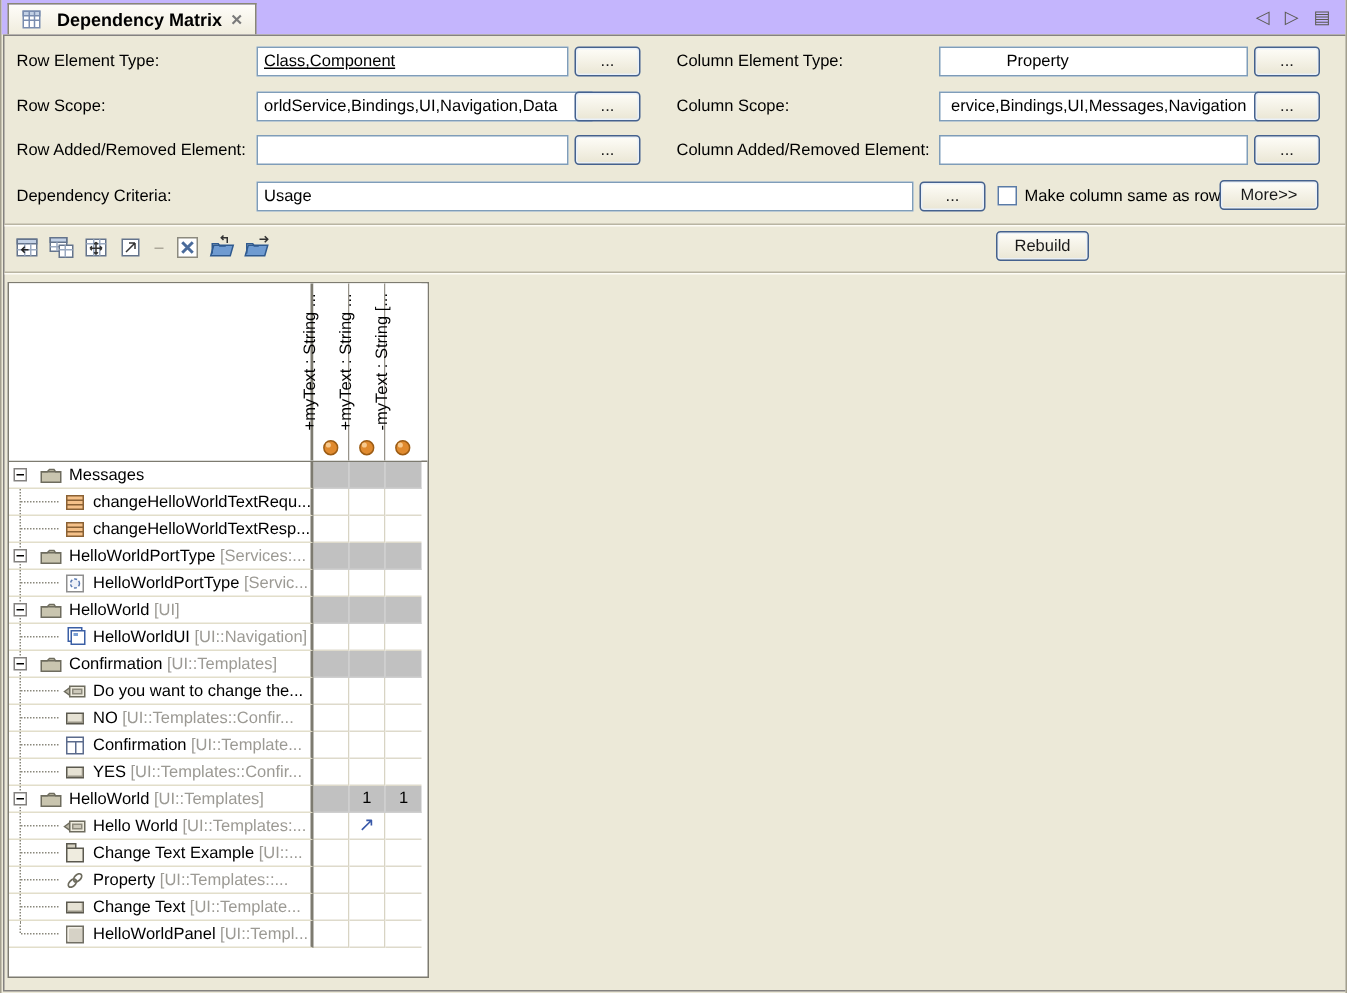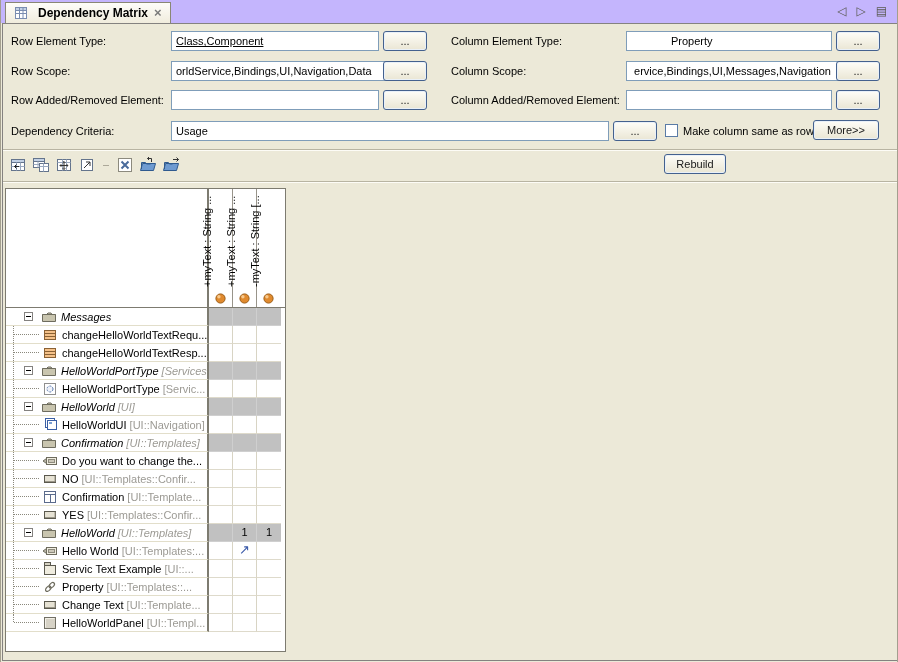--- a/index.html
+++ b/index.html
@@ -62,21 +62,21 @@
     position:absolute; left:4px; bottom:20px; transform-origin:0 100%;
     transform:rotate(-90deg); white-space:nowrap; font-size:11px; color:#000;
   }
   .ball { position:absolute; left:6px; bottom:3px; width:11px; height:11px; }
   .mx-row { display:flex; height:18px; }
   .mx-tree {
     position:relative; width:203px; border-right:2px solid #7d7b70;
     border-bottom:1px solid #e2deca; background:#fff;
     display:flex; align-items:center; white-space:nowrap; overflow:hidden;
   }
-  .mx-tree.group { padding-left:18px;font-style:italic; }
+  .mx-tree.group { padding-left:3px; }
   .mx-tree.child { padding-left:36px; }
   .mx-tree.child::before {
     content:""; position:absolute; left:7px; top:0; bottom:0;
     border-left:1px dotted #8a887c;
   }
   .mx-tree.child.last::before { bottom:9px; }
   .mx-tree.child::after {
     content:""; position:absolute; left:8px; top:8px; width:25px;
     border-top:1px dotted #8a887c;
   }
@@ -456,21 +456,21 @@
             <div class="mx-cell"></div>
           </div>
           <div class="mx-row">
             <div class="mx-tree child">
               <span class="ticon">
                 <svg width="16" height="16" viewBox="0 0 16 16">
                   <rect x="2.5" y="4.5" width="11" height="9" fill="#efecdf" stroke="#5b594e"></rect>
                   <rect x="2.5" y="1.5" width="6" height="3" fill="#d6d2c2" stroke="#5b594e"></rect>
                 </svg>
               </span>
-              <span class="tname">Servic Text Example</span>
+              <span class="tname">Change Text Example</span>
               <span class="tqual">[UI::...</span>
             </div>
             <div class="mx-cell"></div>
             <div class="mx-cell"></div>
             <div class="mx-cell"></div>
           </div>
           <div class="mx-row">
             <div class="mx-tree child">
               <span class="ticon">
                 <svg width="16" height="16" viewBox="0 0 16 16">

